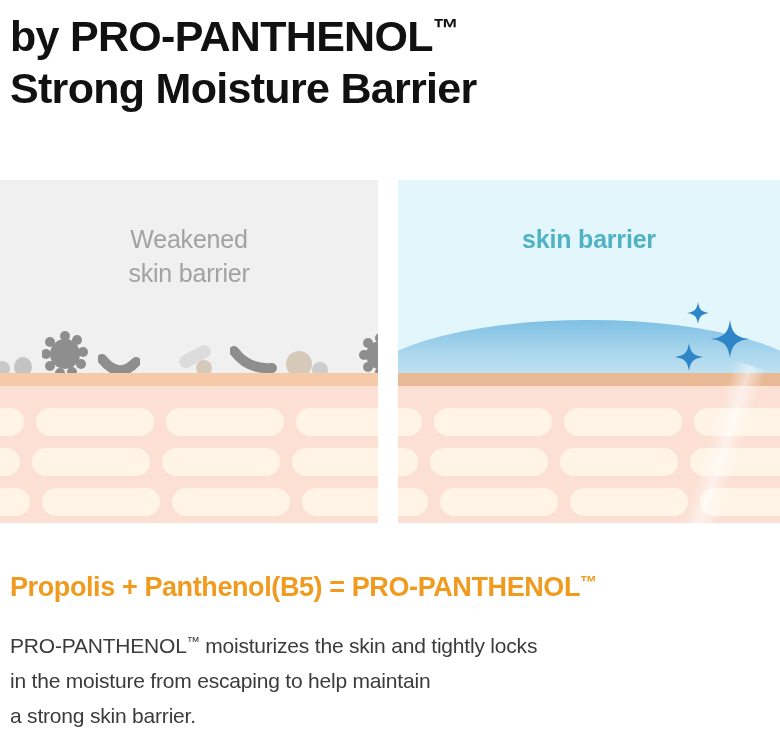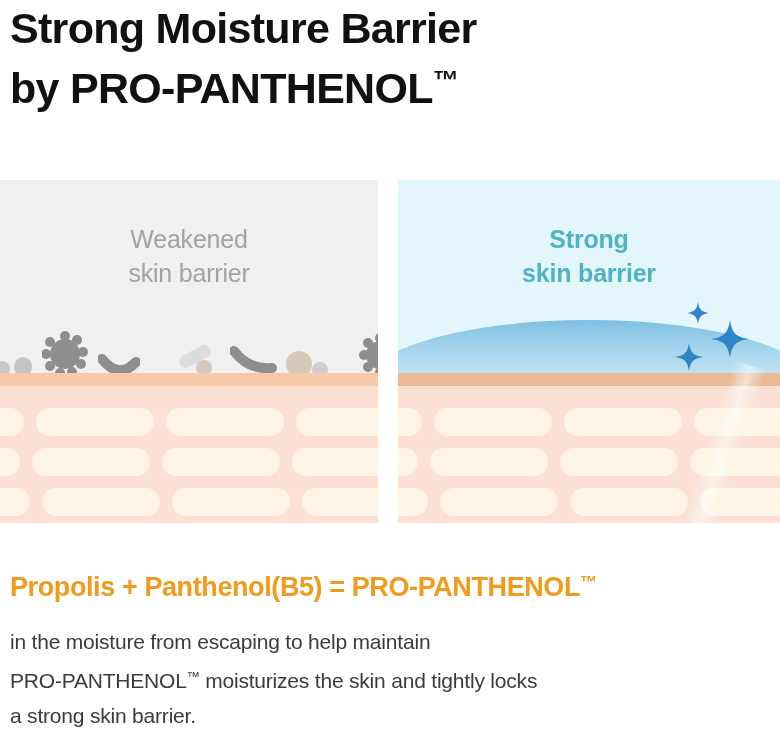--- a/index.html
+++ b/index.html
@@ -182,22 +182,22 @@
   .body-copy .tm {
     font-size: 13px;
     vertical-align: 7px;
   }
   .body-line { white-space: nowrap; }
 </style>
 </head>
 <body>
 
 <div class="title-block">
+  <div class="title-line"><span>by PRO-PANTHENOL</span><span class="tm">™</span></div>
   <div class="title-line">Strong Moisture Barrier</div>
-  <div class="title-line"><span>by PRO-PANTHENOL</span><span class="tm">™</span></div>
 </div>
 
 <div class="illustration">
 
   <div class="panel panel-left">
     <div class="sky sky-grey"></div>
 
     <div class="panel-caption caption-weak">
       <div>Weakened</div>
       <div>skin barrier</div>
@@ -282,21 +282,20 @@
 
         </div>
       </div>
     </div>
   </div>
 
   <div class="panel panel-right">
     <div class="sky sky-blue"></div>
 
     <div class="panel-caption caption-strong">
-      <div>Strong</div>
       <div>skin barrier</div>
     </div>
 
     <div class="dome"></div>
 
     <div class="sparkle" style="left:289px;top:122px;">
       <svg width="22" height="22" viewBox="0 0 22 22">
         <path d="M11 0 C12.2 7.6 14.4 9.8 22 11 C14.4 12.2 12.2 14.4 11 22 C9.8 14.4 7.6 12.2 0 11 C7.6 9.8 9.8 7.6 11 0 Z" fill="#2e86c8"></path>
       </svg>
     </div>
@@ -338,16 +337,16 @@
       </div>
     </div>
 
     <div class="sheen"></div>
   </div>
 </div>
 
 <div class="accent-heading"><span>Propolis + Panthenol(B5) = PRO-PANTHENOL</span><span class="tm">™</span></div>
 
 <div class="body-copy">
+  <div class="body-line"><span>PRO-PANTHENOL</span><span class="tm">™</span><span> moisturizes the skin and tightly locks</span></div>
   <div class="body-line">in the moisture from escaping to help maintain</div>
-  <div class="body-line"><span>PRO-PANTHENOL</span><span class="tm">™</span><span> moisturizes the skin and tightly locks</span></div>
   <div class="body-line">a strong skin barrier.</div>
 </div>
 
 </body></html>

